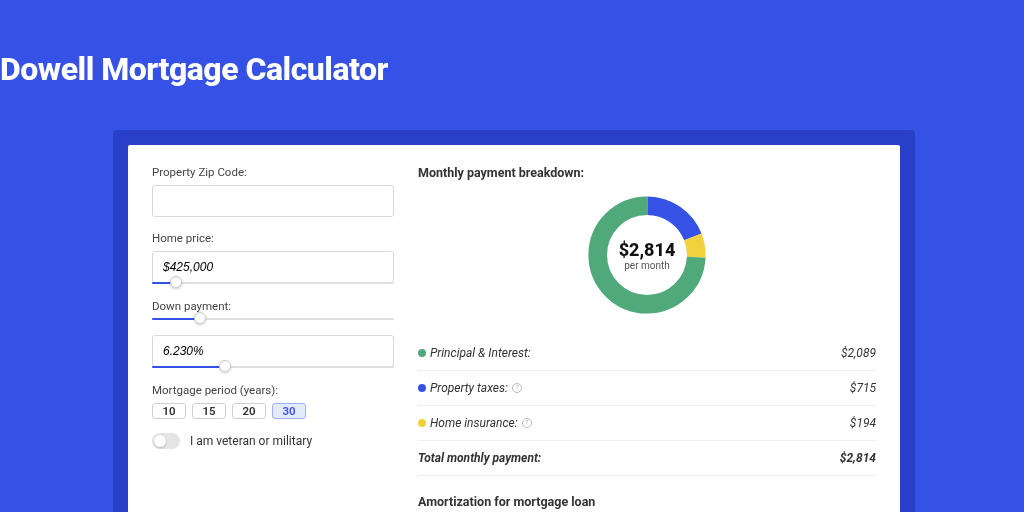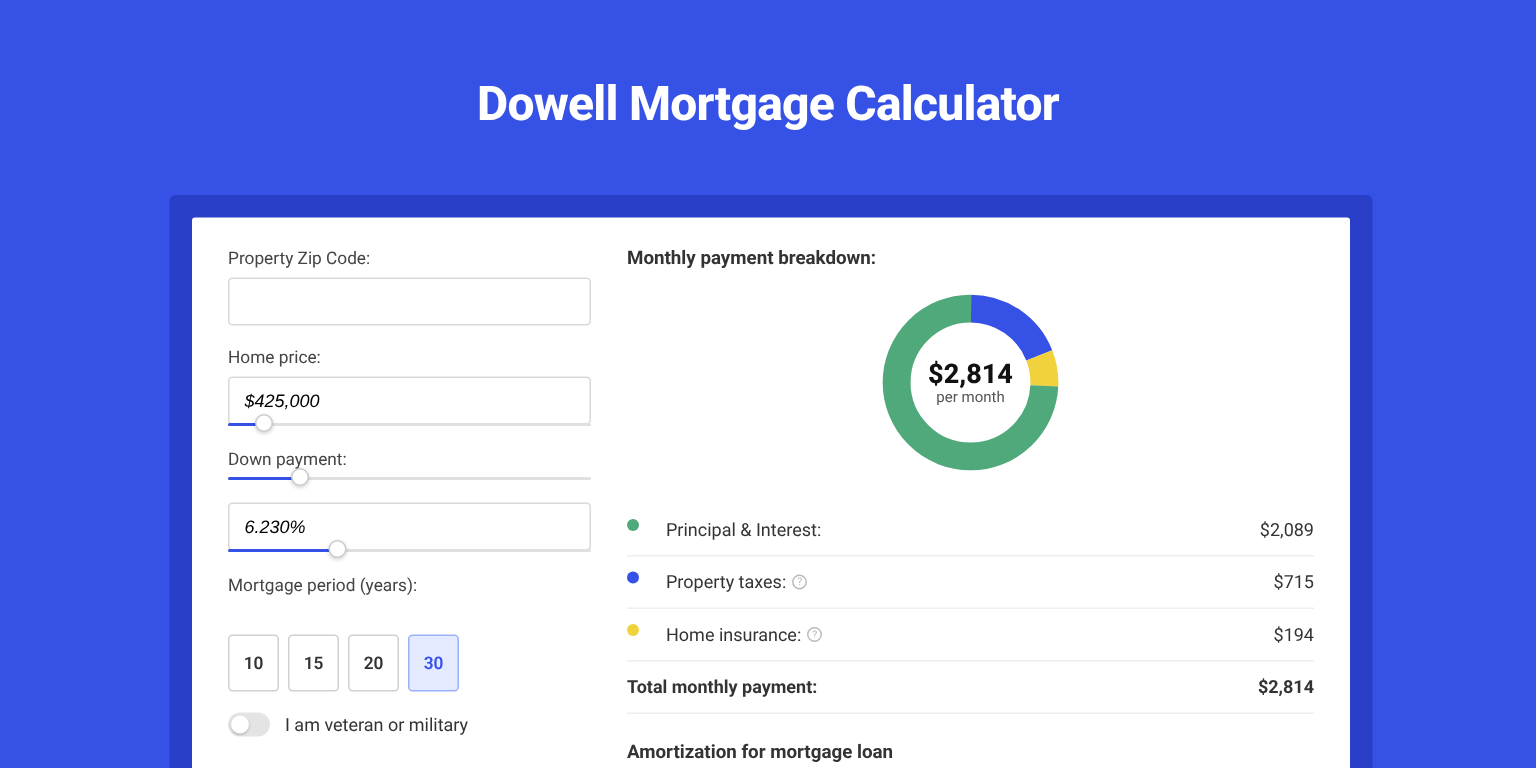--- a/index.html
+++ b/index.html
@@ -13,21 +13,21 @@
   .wrap {
     width: 1024px;
     height: 512px;
     position: relative;
   }
   .page-title {
     position: absolute;
     top: 50px;
     left: 0;
     right: 0;
-    text-align: center;
+    text-align: left;
     color: #fff;
     font-size: 32px;
     font-weight: 800;
     letter-spacing: -0.5px;
   }
   .drop-shadow {
     position: absolute;
     top: 130px;
     left: 113px;
     width: 802px;
@@ -111,32 +111,31 @@
     gap: 8px;
   }
   .row-2 > :first-child { flex: 2; }
   .row-2 > :last-child { flex: 1; }
   .period-row {
     display: flex;
     gap: 6px;
   }
   .period-btn {
     width: 34px;
-    height: 38px;
+    height: 16px;
     border: 1px solid #d0d0d0;
     border-radius: 3px;
     background: #fff;
     font-size: 11.5px;
     display: inline-flex;
     align-items: center;
     justify-content: center;
     cursor: pointer;
     color: #333;
     font-weight: 600;
-    margin-top: 20px;
   }
   .period-btn.active {
     background: #e4eaff;
     border-color: #9bb2fb;
     color: #3651e6;
   }
   .toggle-row {
     display: flex;
     align-items: center;
     gap: 10px;
@@ -191,23 +190,25 @@
   }
   .donut-sub {
     font-size: 10px;
     color: #555;
   }
   .legend {
     border-bottom: 1px solid #eee;
   }
   .legend-row {
     display: flex;
+    align-items: center;
     padding: 10px 0;
     border-top: 1px solid #eee;
-    gap: 18px;
+    gap: 4px;
+    font-style: italic;
   }
   .legend-row:first-child { border-top: none; }
   .legend-dot {
     width: 8px; height: 8px; border-radius: 50%;
     flex: 0 0 auto;
   }
   .legend-label {
     flex: 1;
     display: flex;
     align-items: center;

